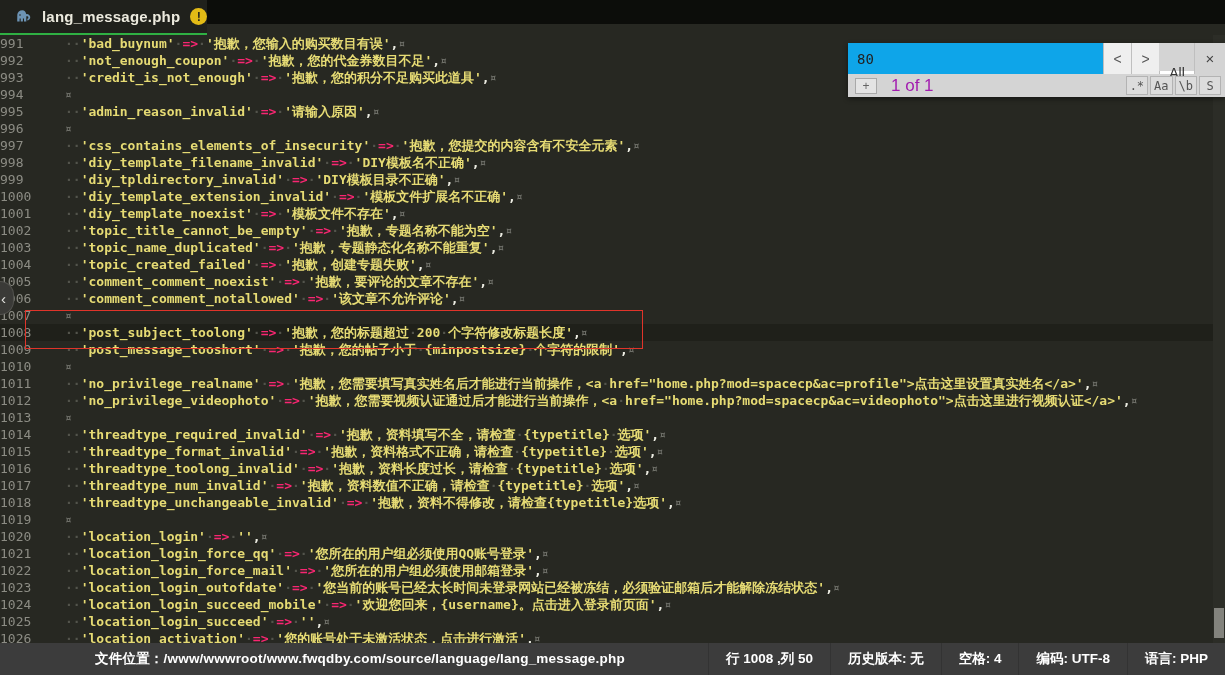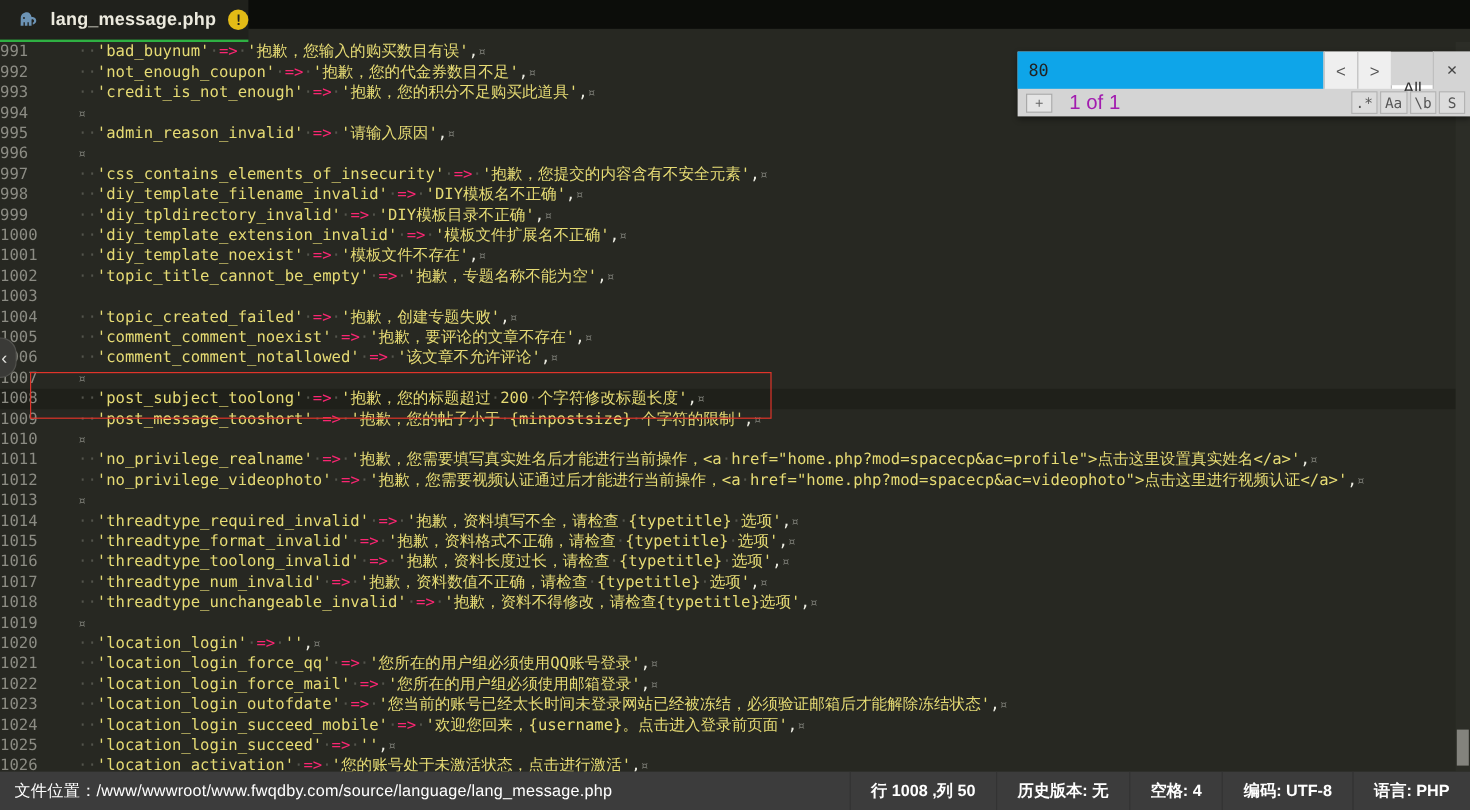--- a/index.html
+++ b/index.html
@@ -23,21 +23,21 @@
     margin-left:10px; flex:none; font-family:"DejaVu Sans Mono", monospace;
   }
 
   
   .editor { position:absolute; top:35px; left:0; right:0; bottom:32px; overflow:hidden; background:#272822; }
   .code-lines { position:absolute; top:0; left:0; right:0; }
   .line { display:flex; height:17px; line-height:17px; white-space:nowrap;
           font-family:"DejaVu Sans Mono", monospace; font-size:13px; }
   .line.active { background:#1f201a; }
   .gutter { width:55px; flex:none; padding-right:10px; color:#8c8c84; }
-  .code { padding-left:10px; }
+  .code { padding-left:10px;font-weight:bold; }
   .tok-str { color:#e6db74; }
   .tok-op  { color:#f92672; }
   .tok-ws  { color:#53544c; }
   .tok-punct { color:#eeeee4; }
   .tok-eol { color:#75766f; font-size:11px; }
 
   
   .annotation-rect {
     position:absolute; left:25px; top:310px; width:618px; height:39px;
     border:1px solid #e0342a; z-index:20; pointer-events:none;
@@ -83,21 +83,21 @@
     border:1px solid #b3b3b3; background:#dcdcdc; color:#555; font-size:12px;
     display:flex; align-items:center; justify-content:center; cursor:pointer;
     font-family:"DejaVu Sans Mono", monospace;
   }
 
   
   .statusbar {
     position:absolute; left:0; right:0; bottom:0; height:32px; background:#3c3c3c;
     color:#fff; display:flex; align-items:center; font-size:13.5px; z-index:30;
   }
-  .status-left { flex:1; padding-left:12px; font-weight:normal; letter-spacing:.2px; }
+  .status-left { flex:1; padding-left:12px; font-weight:bold; letter-spacing:.2px;text-align:center; }
   .status-item { padding:0 17px; border-left:1px solid #333; height:100%; display:flex; align-items:center; font-weight:bold; }
 </style>
 </head>
 <body>
 
 <div class="tabbar">
   <div class="tab">
     <svg class="php-ico" viewBox="0 0 20 15">
       <path fill="#6c93b4" d="M9.5 1.2c-3 0-5 2-5.2 4.4l-.1 6.9h2.4v-3h1.1v3h2.2v-3h1.1v3h2.3V7.3c.6-.3 1.1-.2 1.6.2.4.3.6.9.4 1.4-.1.5-.5.8-1 .9v1.6c1.3-.1 2.4-1 2.8-2.2.4-1.3-.1-2.7-1.2-3.5-.8-.6-1.7-.7-2.6-.5C12.7 2.8 11.3 1.2 9.5 1.2z"></path>
       <circle fill="#20211c" cx="7" cy="6" r="0.8"></circle>
@@ -152,20 +152,21 @@
       <div class="line">
         <div class="gutter">1001</div>
         <div class="code"><span class="tok-ws">··</span><span class="tok-str">'diy_template_noexist'</span><span class="tok-ws">·</span><span class="tok-op">=&gt;</span><span class="tok-ws">·</span><span class="tok-str">'</span><span class="tok-str">模板文件不存在</span><span class="tok-str">'</span><span class="tok-punct">,</span><span class="tok-eol">¤</span></div>
       </div>
       <div class="line">
         <div class="gutter">1002</div>
         <div class="code"><span class="tok-ws">··</span><span class="tok-str">'topic_title_cannot_be_empty'</span><span class="tok-ws">·</span><span class="tok-op">=&gt;</span><span class="tok-ws">·</span><span class="tok-str">'</span><span class="tok-str">抱歉，专题名称不能为空</span><span class="tok-str">'</span><span class="tok-punct">,</span><span class="tok-eol">¤</span></div>
       </div>
       <div class="line">
         <div class="gutter">1003</div>
+        <div class="code"><span class="tok-ws">··</span><span class="tok-str">'topic_name_duplicated'</span><span class="tok-ws">·</span><span class="tok-op">=&gt;</span><span class="tok-ws">·</span><span class="tok-str">'</span><span class="tok-str">抱歉，专题静态化名称不能重复</span><span class="tok-str">'</span><span class="tok-punct">,</span><span class="tok-eol">¤</span></div>
       </div>
       <div class="line">
         <div class="gutter">1004</div>
         <div class="code"><span class="tok-ws">··</span><span class="tok-str">'topic_created_failed'</span><span class="tok-ws">·</span><span class="tok-op">=&gt;</span><span class="tok-ws">·</span><span class="tok-str">'</span><span class="tok-str">抱歉，创建专题失败</span><span class="tok-str">'</span><span class="tok-punct">,</span><span class="tok-eol">¤</span></div>
       </div>
       <div class="line">
         <div class="gutter">1005</div>
         <div class="code"><span class="tok-ws">··</span><span class="tok-str">'comment_comment_noexist'</span><span class="tok-ws">·</span><span class="tok-op">=&gt;</span><span class="tok-ws">·</span><span class="tok-str">'</span><span class="tok-str">抱歉，要评论的文章不存在</span><span class="tok-str">'</span><span class="tok-punct">,</span><span class="tok-eol">¤</span></div>
       </div>
       <div class="line">

